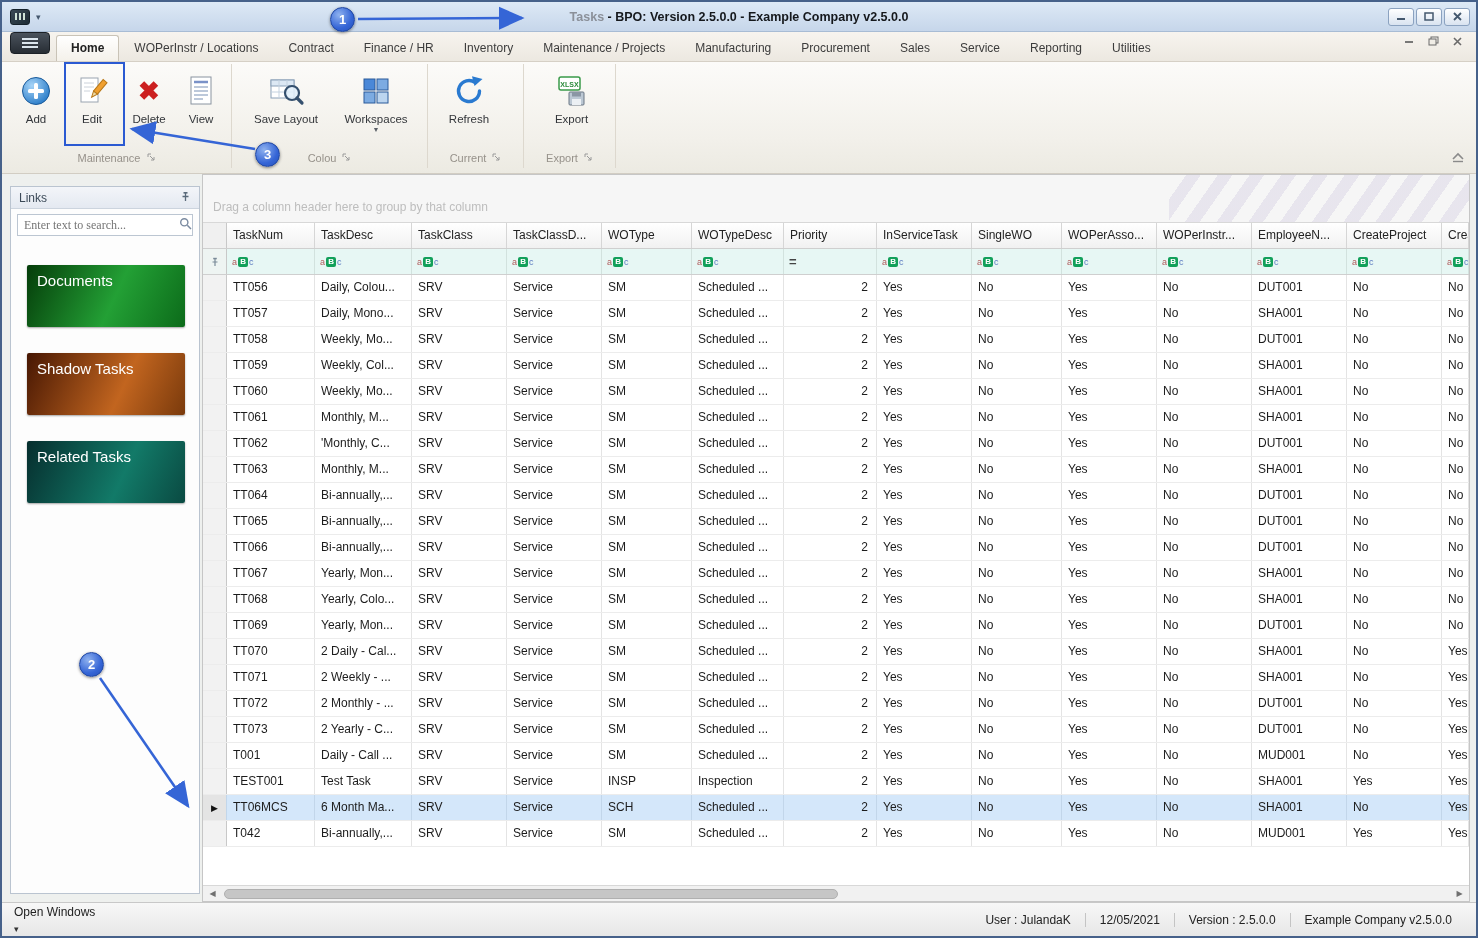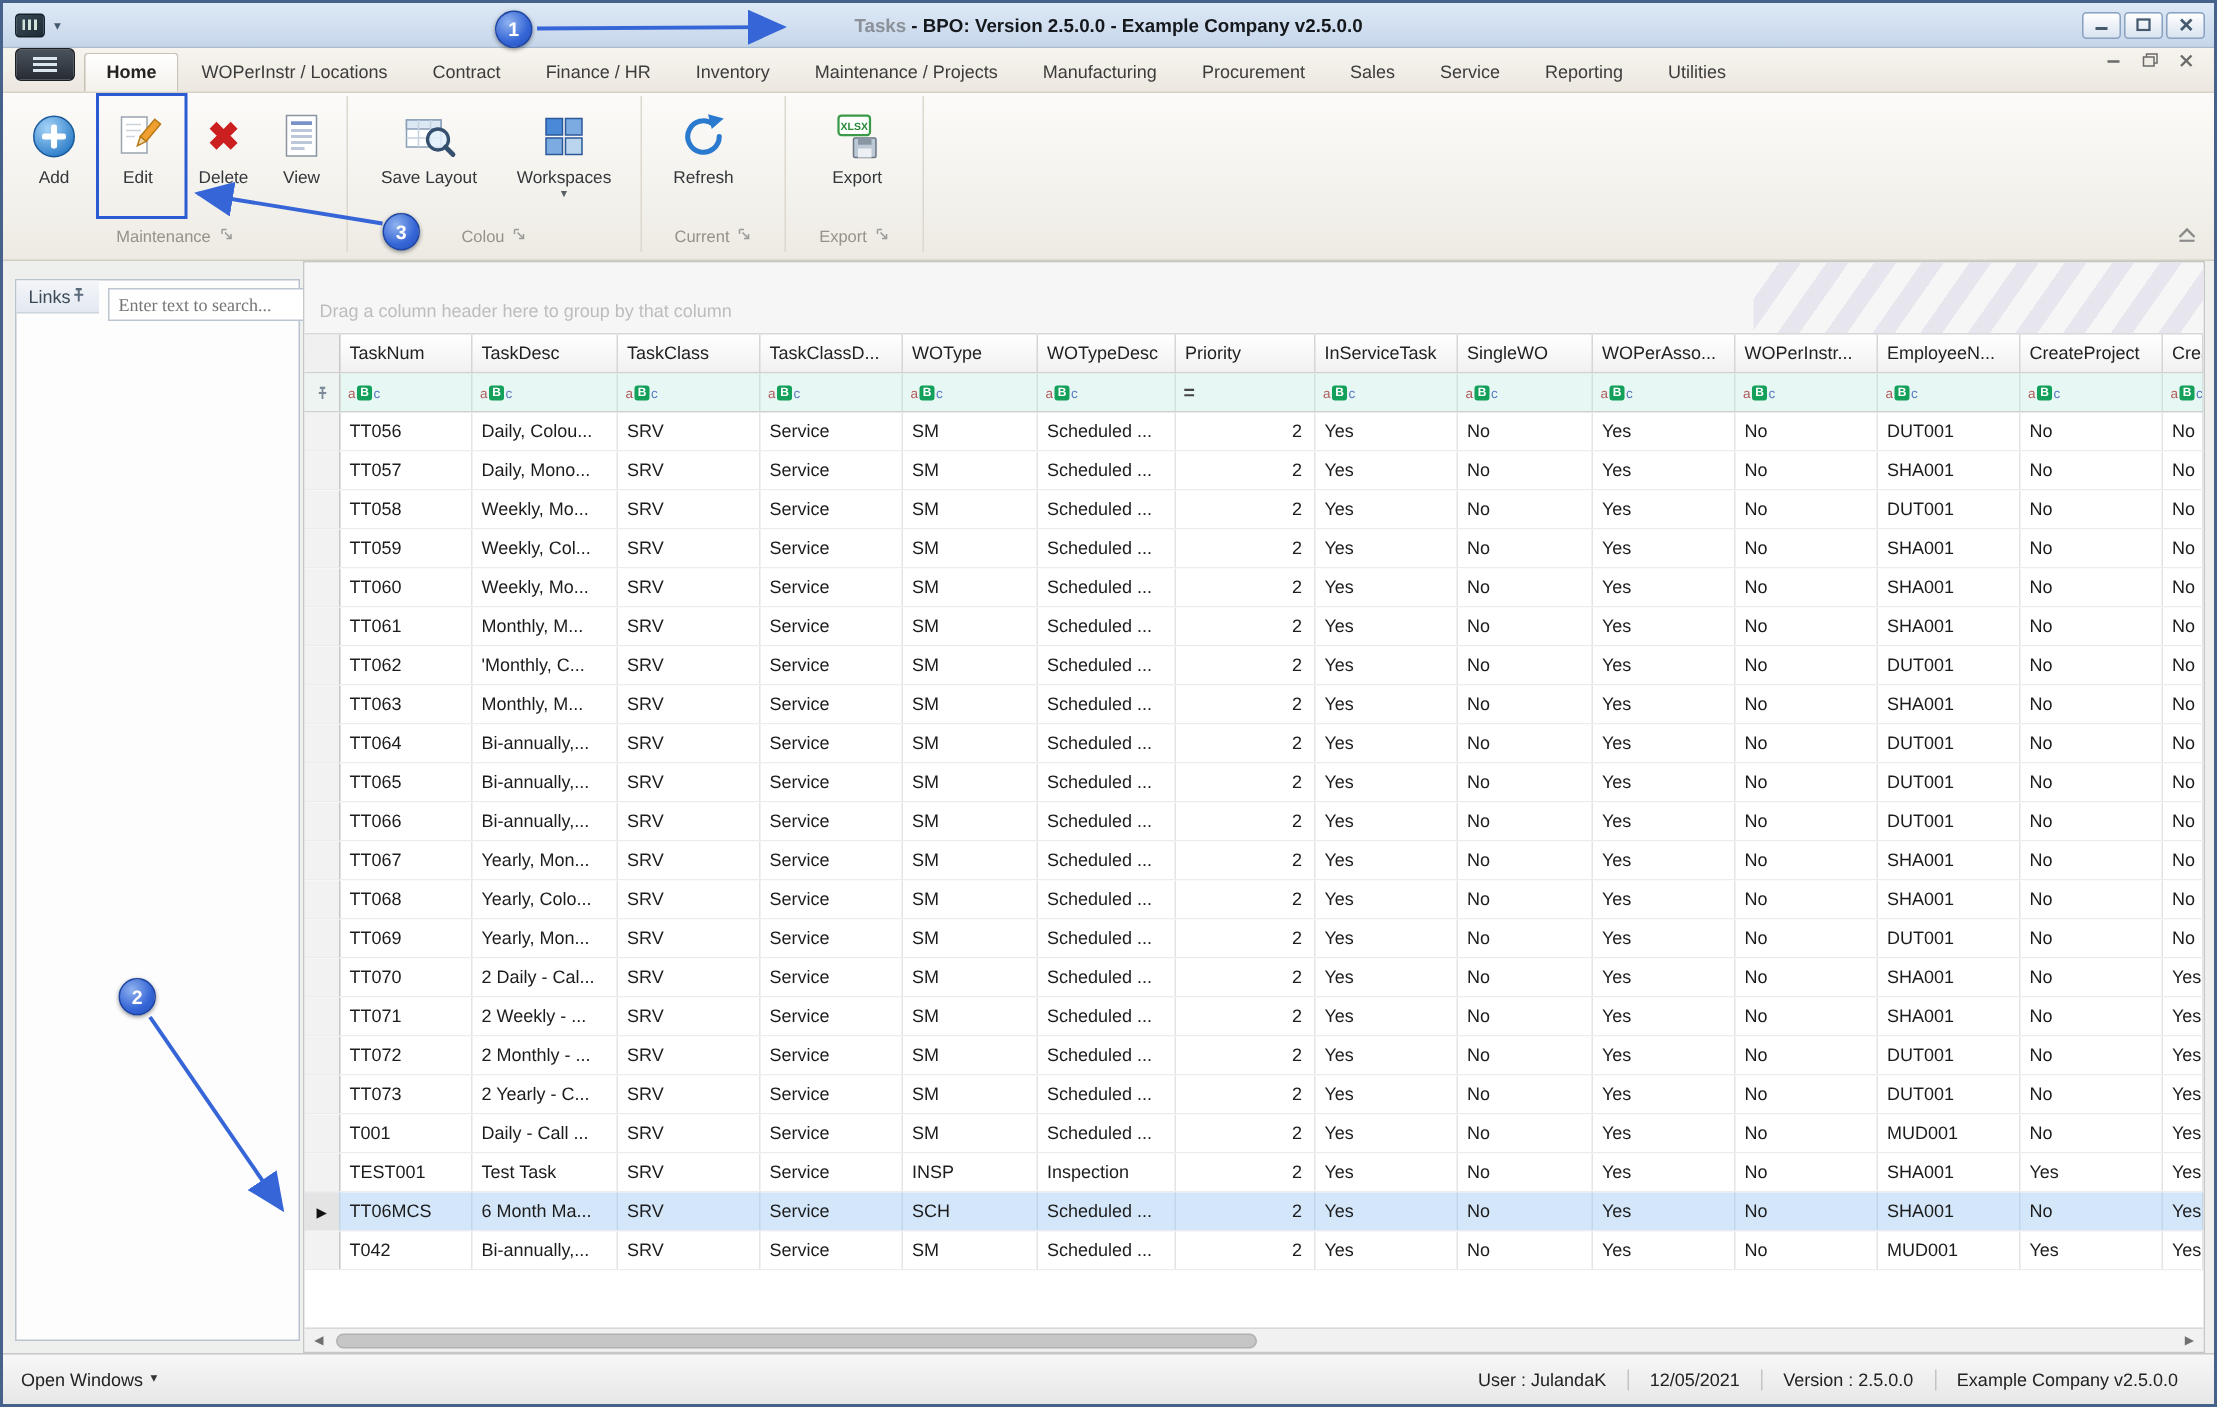--- a/index.html
+++ b/index.html
@@ -55,21 +55,21 @@
   .rbtn .lbl { font-size:11.5px; color:#33363a; margin-top:3px; white-space:nowrap; }
   .rbtn .ddcaret { font-size:7px; color:#5a5f66; margin-top:1px; }
   .del-x { font-size:26px; font-weight:bold; color:#cc2020; line-height:30px; }
   .ribbon-collapse { position:absolute; right:10px; bottom:6px; }
 
   
   .main { position:absolute; left:0; top:172px; right:0; bottom:34px; background:#eef0ee; }
 
   
   .sidebar { position:absolute; left:8px; top:12px; width:190px; bottom:8px;
-    background:#fdfdfd; border:1px solid #bac4d0; display:flex; flex-direction:row; }
+    background:#fdfdfd; border:1px solid #bac4d0; display:flex; flex-direction:column; }
   .sb-head { height:22px; background:linear-gradient(#f3f5f9,#e4e9f1); border-bottom:1px solid #ccd4de;
     display:flex; align-items:center; padding:0 8px; font-size:12px; color:#3c4a58; }
   .sb-head .pin { margin-left:auto; }
   .sb-search { margin:5px 6px; height:22px; border:1px solid #bcc6d2; background:#fff;
     display:flex; align-items:center; padding:0 6px; }
   .sb-search input { border:none; outline:none; flex:1; font-size:12px; color:#555;
     font-family:Liberation Serif, serif; background:transparent; }
   .sb-panel { margin:0 14px 0 16px; height:62px; border-radius:2px; color:#fff; font-size:15px;
     padding:7px 10px; cursor:default; box-shadow:0 1px 2px rgba(0,0,0,.35); }
   .p-documents { margin-top:24px; background:linear-gradient(115deg,#053d0a 0%,#23a035 55%,#0c6b1a 100%); }
@@ -114,21 +114,21 @@
   .sarrow { width:15px; height:12px; display:flex; align-items:center; justify-content:center;
     font-size:8px; color:#707070; background:#f1f1f1; }
   .strack { flex:1; height:12px; position:relative; }
   .sthumb { position:absolute; left:2px; top:1px; width:50%; height:10px; background:#c6c6c6;
     border-radius:5px; border:1px solid #b0b0b0; }
 
   
   .statusbar { position:absolute; left:0; right:0; bottom:0; height:34px;
     background:linear-gradient(#f7f7f7,#e7e7e7); border-top:1px solid #c8c8c8;
     display:flex; align-items:center; font-size:12px; color:#222; }
-  .sb-left { padding-left:12px; display:flex; align-items:flex-start; gap:5px; }
+  .sb-left { padding-left:12px; display:flex; align-items:flex-start; gap:5px;flex-direction:column; }
   .sb-right { margin-left:auto; display:flex; align-items:center; padding-right:10px; }
   .sb-seg { padding:0 14px; border-left:1px solid #c4c4c4; white-space:nowrap; }
   .sb-seg:first-child { border-left:none; }
   .caret { font-size:9px; color:#333; }
 
   
   .overlay-svg { position:absolute; left:0; top:0; width:1478px; height:938px; pointer-events:none; z-index:35; }
   .callout { position:absolute; width:25px; height:25px; border-radius:50%;
     background:radial-gradient(circle at 35% 30%, #8fb2ef, #3565d6 60%, #2450b8);
     border:1px solid #1d44a0; color:#fff; font-weight:bold; font-size:13px;

